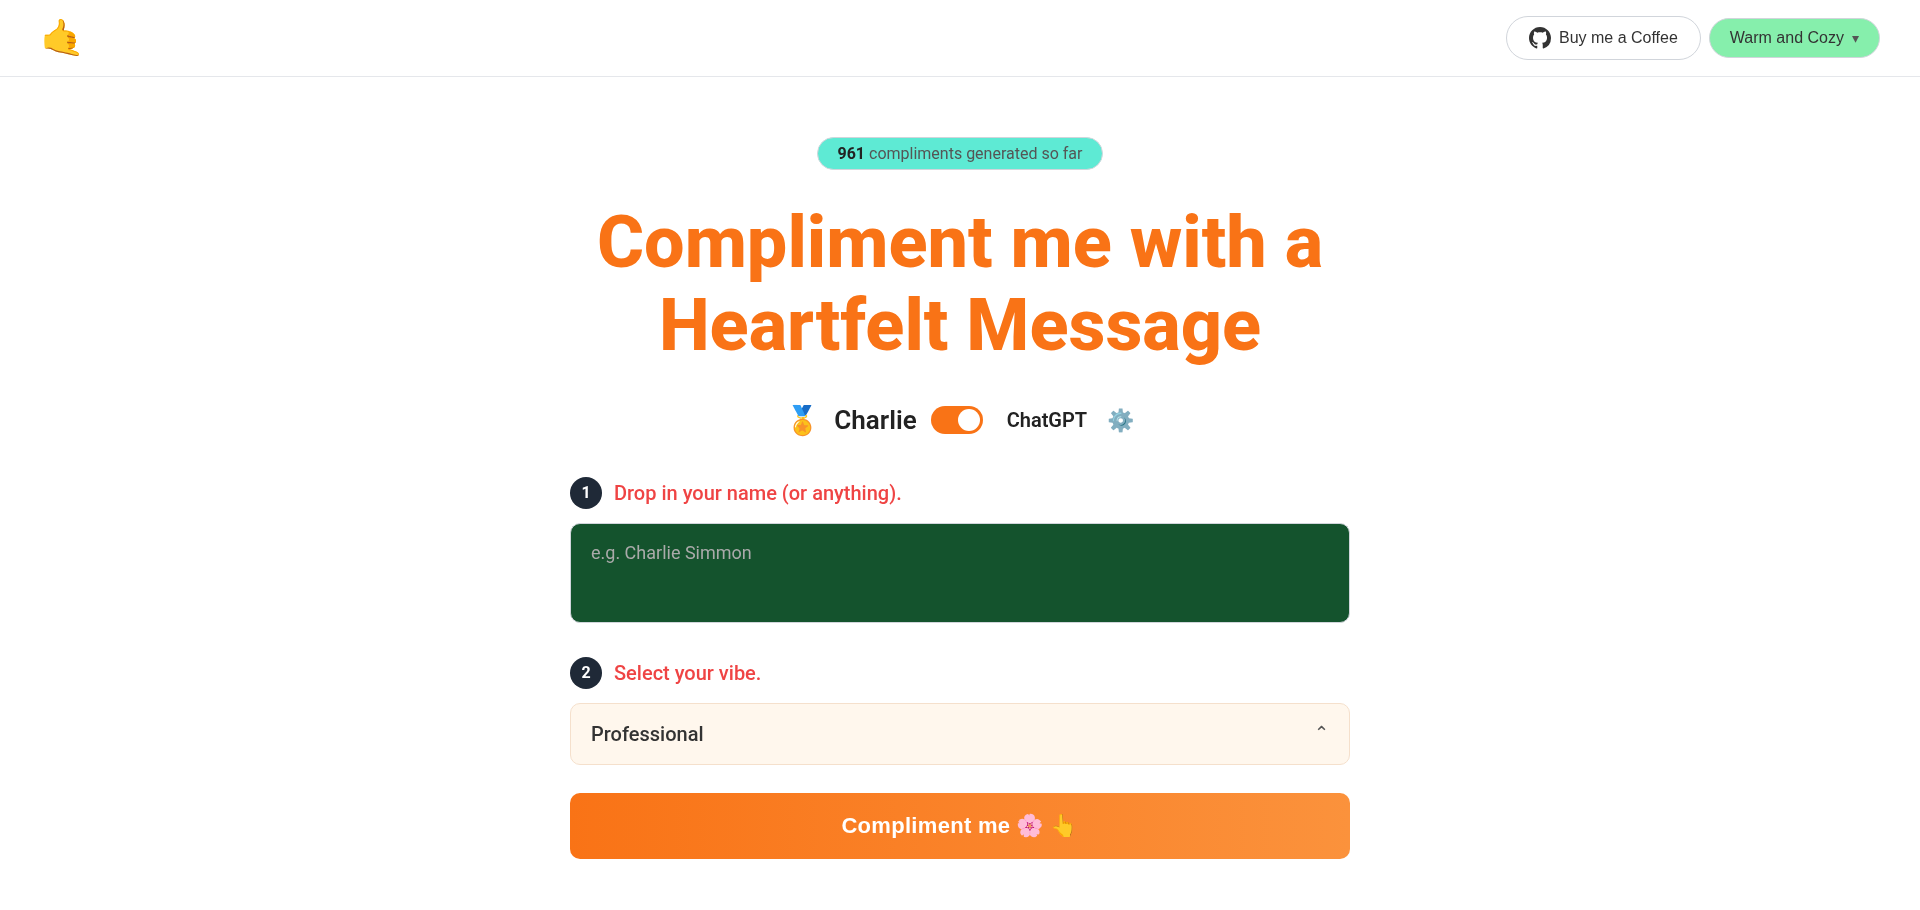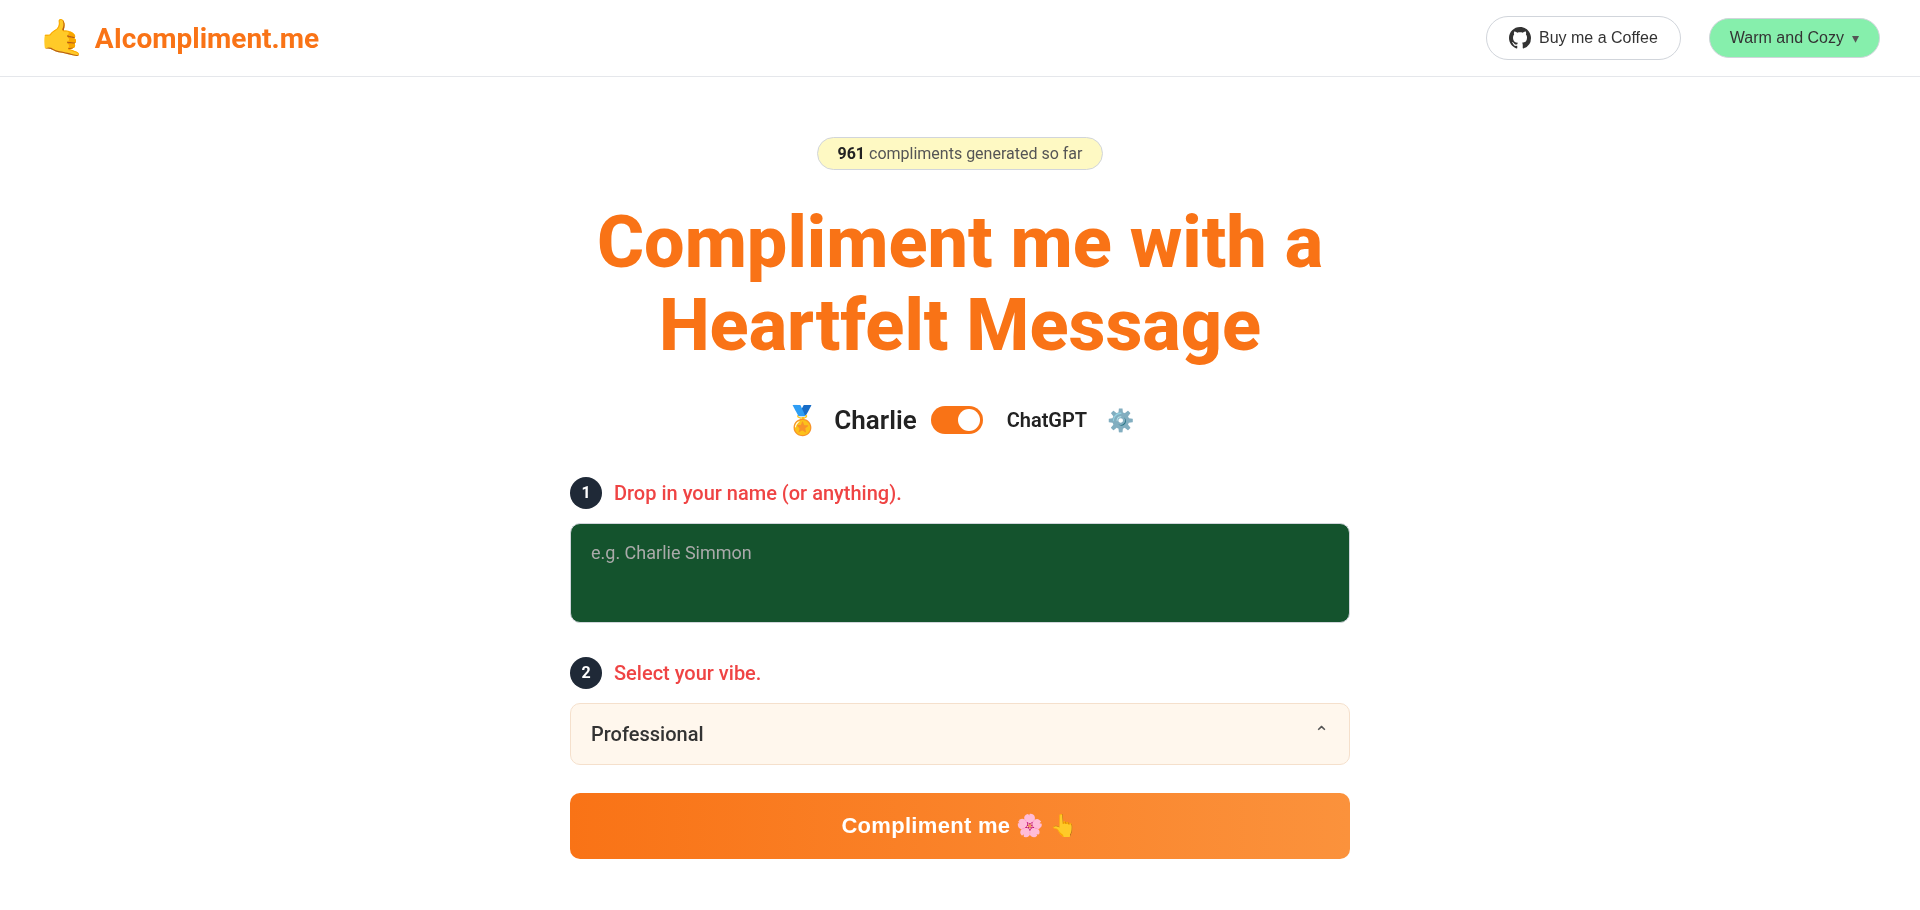--- a/index.html
+++ b/index.html
@@ -39,21 +39,21 @@
 
     .logo-text {
       font-size: 28px;
       font-weight: 700;
       color: #f97316;
     }
 
     .header-right {
       display: flex;
       align-items: center;
-      gap: 28px;
+      gap: 8px;
     }
 
     .buy-coffee-btn {
       display: flex;
       align-items: center;
       gap: 8px;
       border: 1.5px solid #d1d5db;
       border-radius: 999px;
       padding: 10px 22px;
       font-size: 16px;
@@ -95,21 +95,21 @@
       padding: 60px 20px 40px;
     }
 
     .counter-badge {
       border: 1.5px solid #d1d5db;
       border-radius: 999px;
       padding: 6px 20px;
       font-size: 16px;
       color: #555;
       margin-bottom: 32px;
-      background: #fef9c3;
+      background: #5eead4;
     }
 
     .counter-badge strong {
       font-weight: 700;
       color: #222;
     }
 
     .main-title {
       font-size: 72px;
       font-weight: 800;
@@ -267,21 +267,20 @@
       margin-top: 28px;
       letter-spacing: 0.3px;
     }
   </style>
 </head>
 <body>
 
 <header class="header">
   <div class="logo-area">
     <span class="logo-emoji">🤙</span>
-    <span class="logo-text">AIcompliment.me</span>
   </div>
 
   <div class="header-right">
     <button class="buy-coffee-btn">
       <svg class="github-icon" viewBox="0 0 24 24" fill="currentColor">
         <path d="M12 0C5.37 0 0 5.37 0 12c0 5.31 3.435 9.795 8.205 11.385.6.105.825-.255.825-.57 0-.285-.015-1.23-.015-2.235-3.015.555-3.795-.735-4.035-1.41-.135-.345-.72-1.41-1.23-1.695-.42-.225-1.02-.78-.015-.795.945-.015 1.62.87 1.845 1.23 1.08 1.815 2.805 1.305 3.495.99.105-.78.42-1.305.765-1.605-2.67-.3-5.46-1.335-5.46-5.925 0-1.305.465-2.385 1.23-3.225-.12-.3-.54-1.53.12-3.18 0 0 1.005-.315 3.3 1.23.96-.27 1.98-.405 3-.405s2.04.135 3 .405c2.295-1.56 3.3-1.23 3.3-1.23.66 1.65.24 2.88.12 3.18.765.84 1.23 1.905 1.23 3.225 0 4.605-2.805 5.625-5.475 5.925.435.375.81 1.095.81 2.22 0 1.605-.015 2.895-.015 3.3 0 .315.225.69.825.57A12.02 12.02 0 0024 12c0-6.63-5.37-12-12-12z"></path>
       </svg>
       <span>Buy me a Coffee</span>
     </button>
 

